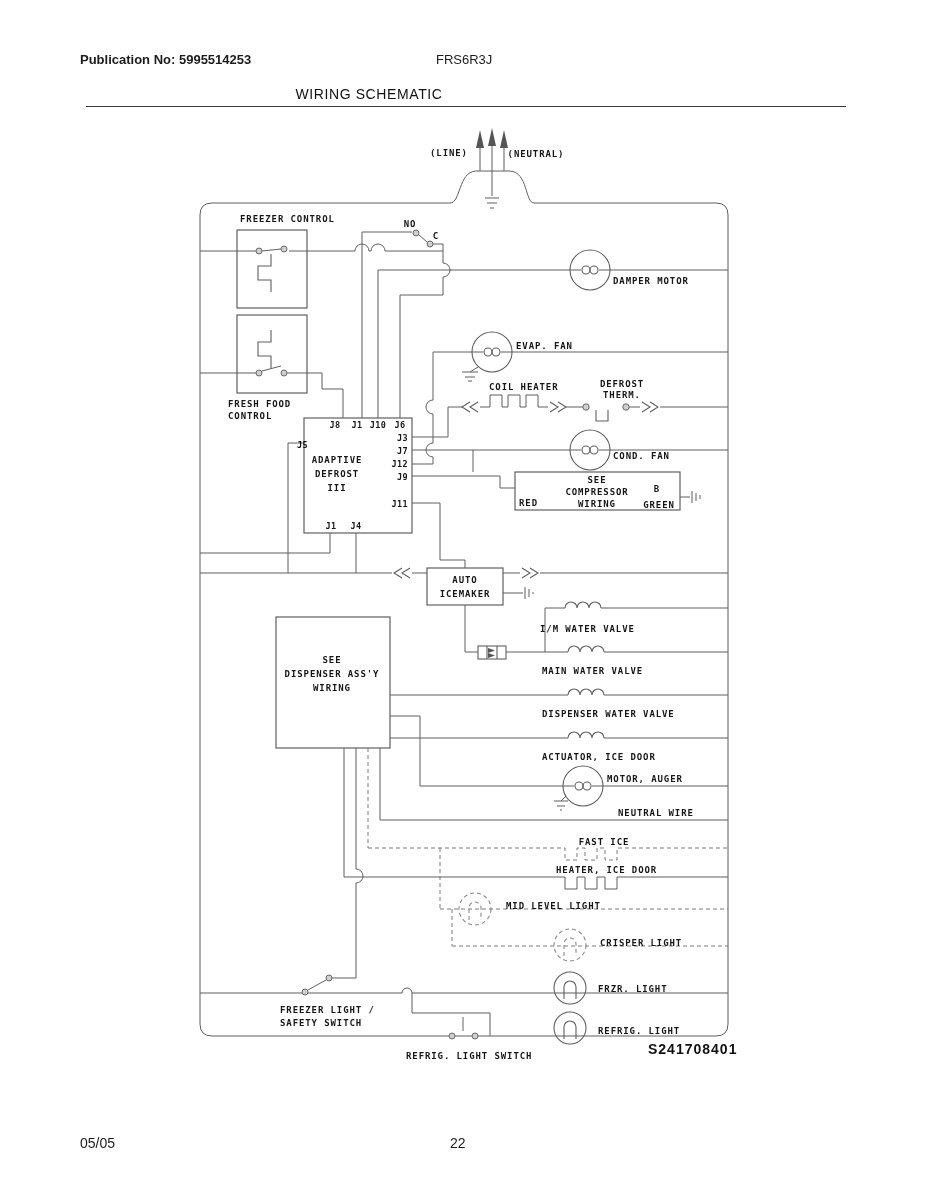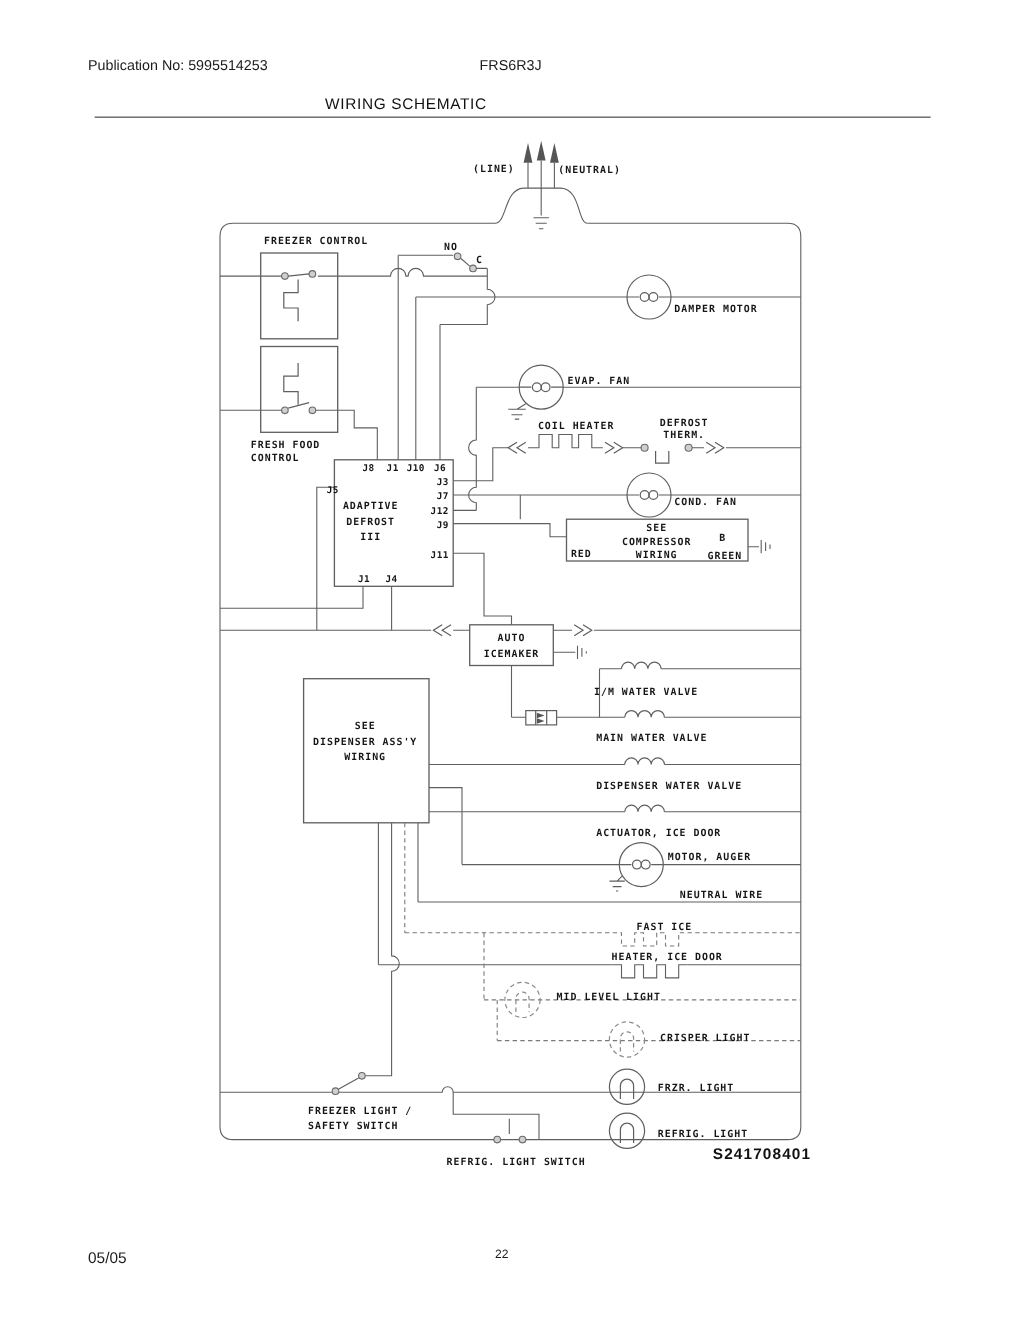--- a/index.html
+++ b/index.html
@@ -1,24 +1,24 @@
 <!DOCTYPE html>
 <html><head>
 <meta charset="utf-8">
 <style>
   html,body{margin:0;padding:0;background:#e8e8e8;}
   .page{position:relative;width:927px;height:1200px;background:#ffffff;margin:0 auto;
         font-family:"Liberation Sans",sans-serif;overflow:hidden;}
-  .hdr-pub{position:absolute;left:80px;top:52px;font-size:13px;color:#1c1c1c;}
+  .hdr-pub{position:absolute;left:80px;top:52px;font-size:13px;color:#1c1c1c;font-weight:bold;}
   .hdr-model{position:absolute;left:436px;top:52px;font-size:13px;color:#1c1c1c;}
   .hdr-title{position:absolute;left:0;top:86px;width:738px;text-align:center;font-size:14px;
              letter-spacing:.6px;color:#111;}
   .rule{position:absolute;left:86px;top:106px;width:760px;border-top:1.6px solid #3a3a3a;}
   .ftr-date{position:absolute;left:80px;top:1135px;font-size:14px;color:#1c1c1c;}
-  .ftr-page{position:absolute;left:450px;top:1135px;font-size:11px;color:#1c1c1c;}
+  .ftr-page{position:absolute;left:450px;top:1135px;font-size:14px;color:#1c1c1c;}
   svg.schem{position:absolute;left:0;top:0;}
   .w{stroke:#5f5f5f;stroke-width:1;fill:none;}
   .wd{stroke:#7a7a7a;stroke-width:1;fill:none;stroke-dasharray:4 3;}
   .sym{stroke:#5f5f5f;stroke-width:1.1;fill:none;}
   .symd{stroke:#8a8a8a;stroke-width:1.1;fill:none;stroke-dasharray:4 3;}
   .term{stroke:#6a6a6a;stroke-width:1;fill:#cfcfcf;}
   .fillk{fill:#555;stroke:none;}
   .box{stroke:#5f5f5f;stroke-width:1.2;fill:none;}
   .lbl{font:bold 9px "DejaVu Sans Mono",monospace;letter-spacing:.9px;fill:#161616;}
   .pin{font:bold 8.5px "DejaVu Sans Mono",monospace;letter-spacing:.4px;fill:#161616;}

